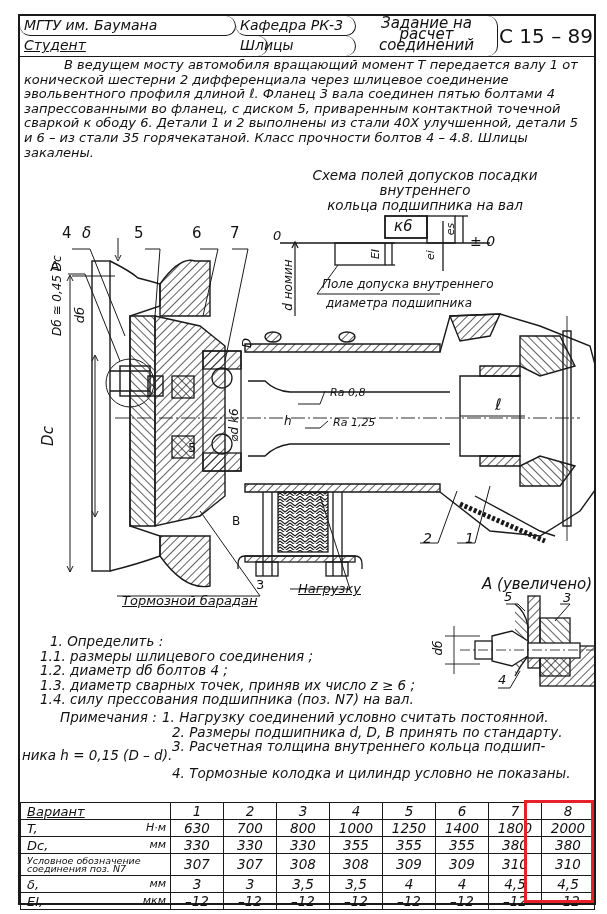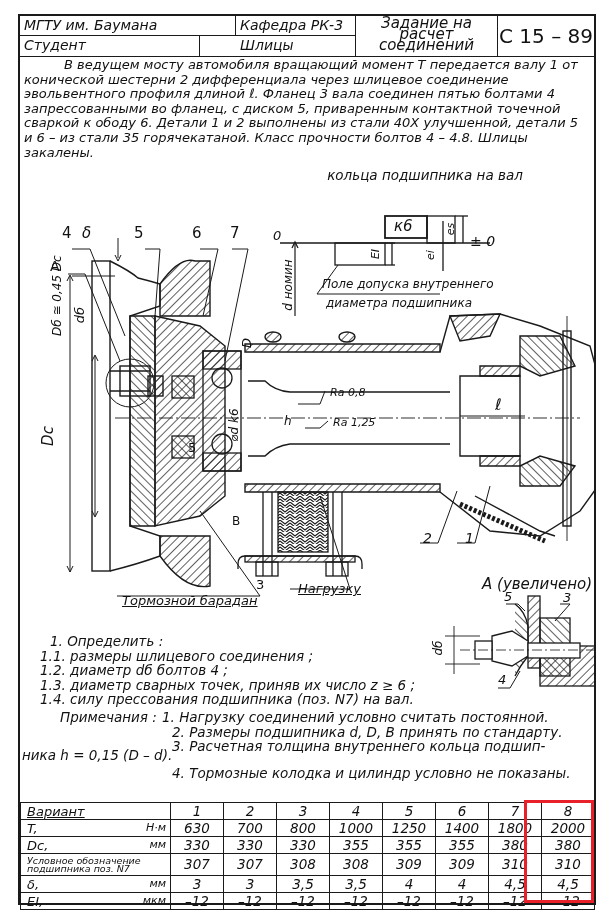--- a/index.html
+++ b/index.html
@@ -3,23 +3,23 @@
 <meta charset="utf-8">
 <style>
   html, body { margin: 0; padding: 0; background: #ffffff; }
   body { width: 607px; height: 914px; position: relative; overflow: hidden;
          font-family: "DejaVu Sans", sans-serif; color: #111; }
   .sheet { position: absolute; left: 18px; top: 14px; width: 578px; height: 891px;
            border: 2px solid #1a1a1a; border-top: 2px solid #1a1a1a; box-sizing: border-box; }
 
   
   .tb { position: absolute; left: 0; top: 0; width: 574px; height: 40px; border-bottom: 1.5px solid #1a1a1a; }
-  .tb .cell { position: absolute; box-sizing: border-box; font-style: italic; font-size: 14px; line-height: 18px; padding-left: 4px; }
+  .tb .cell { position: absolute; box-sizing: border-box; font-style: italic; font-size: 14px; line-height: 18px; padding-left: 4px; border-radius: 10px; }
   .tb .c-uni { left: 0; top: 0; width: 216px; height: 20px; border-right: 1.5px solid #1a1a1a; border-bottom: 1.5px solid #1a1a1a; }
-  .tb .c-student { left: 0; top: 20px; width: 180px; height: 20px; border-right: 1.5px solid #1a1a1a; }
+  .tb .c-student { left: 0; top: 20px; width: 248px; height: 20px; border-right: 1.5px solid #1a1a1a; text-decoration: underline; }
   .tb .c-dept { left: 216px; top: 0; width: 120px; height: 20px; border-right: 1.5px solid #1a1a1a; border-bottom: 1.5px solid #1a1a1a; }
   .tb .c-group { left: 216px; top: 20px; width: 120px; height: 20px; border-right: 1.5px solid #1a1a1a; }
   .tb .c-task { left: 336px; top: 0; width: 142px; height: 40px; border-right: 1.5px solid #1a1a1a;
                 font-size: 15px; line-height: 11px; text-align: center; padding: 2px 2px 0 2px; }
   .tb .c-code { left: 478px; top: 0; width: 96px; height: 40px; font-size: 20px; font-style: normal;
                 line-height: 40px; text-align: center; padding: 0; }
 
   
   .intro { position: absolute; left: 4px; top: 42px; width: 566px; font-style: italic; font-size: 13px; line-height: 14.6px; }
   .intro p { margin: 0; text-indent: 40px; }
@@ -65,20 +65,21 @@
       <div>соединений</div>
     </div>
     <div class="cell c-code">С 15 – 89</div>
   </div>
 
   <div class="intro">
     <p>В ведущем мосту автомобиля вращающий момент T передается валу 1 от конической шестерни 2 дифференциала через шлицевое соединение эвольвентного профиля длиной ℓ. Фланец 3 вала соединен пятью болтами 4 запрессованными во фланец, с диском 5, приваренным контактной точечной сваркой к ободу 6. Детали 1 и 2 выполнены из стали 40Х улучшенной, детали 5 и 6 – из стали 35 горячекатаной. Класс прочности болтов 4 – 4.8. Шлицы закалены.</p>
   </div>
 
   <div class="schema-title">
+    <div>Схема полей допусков посадки внутреннего</div>
     <div>кольца подшипника на вал</div>
   </div>
 
   <svg class="drawing" width="574" height="887" viewBox="0 0 574 887">
     <defs>
       <pattern id="hatch" width="6" height="6" patternUnits="userSpaceOnUse" patternTransform="rotate(45)">
         <line x1="0" y1="0" x2="0" y2="6" stroke="#1a1a1a" stroke-width="1.4"></line>
       </pattern>
       <pattern id="hatch2" width="6" height="6" patternUnits="userSpaceOnUse" patternTransform="rotate(-45)">
         <line x1="0" y1="0" x2="0" y2="6" stroke="#1a1a1a" stroke-width="1.4"></line>
@@ -294,21 +295,21 @@
       <td>330</td>
       <td>330</td>
       <td>330</td>
       <td>355</td>
       <td>355</td>
       <td>355</td>
       <td>380</td>
       <td>380</td>
     </tr>
     <tr class="bearing">
-      <td class="hdr small">Условное обозначение подшипника поз. N7</td>
+      <td class="hdr small">Условное обозначение соединения поз. N7</td>
       <td>307</td>
       <td>307</td>
       <td>308</td>
       <td>308</td>
       <td>309</td>
       <td>309</td>
       <td>310</td>
       <td>310</td>
     </tr>
     <tr>

